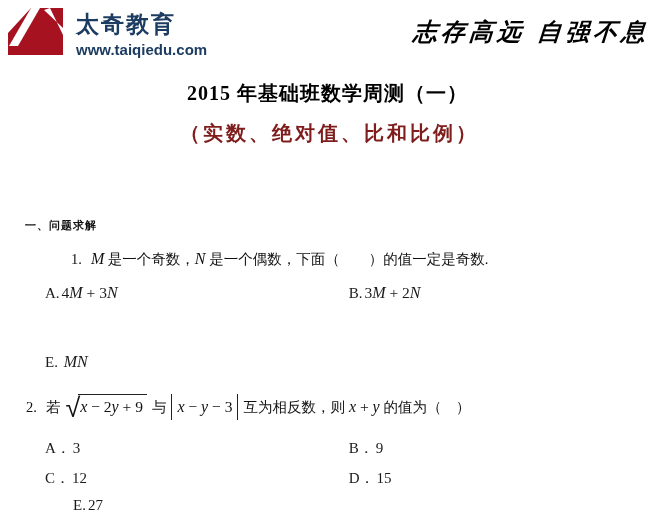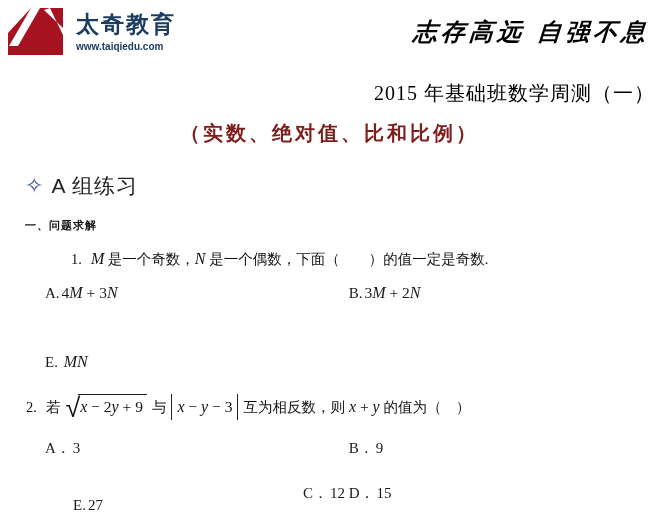--- a/index.html
+++ b/index.html
@@ -11,32 +11,32 @@
   }
   
   .logo-box { position:absolute; left:8px; top:8px; width:55px; height:47px; }
   .brand-block { position:absolute; left:76px; top:9px; }
   .brand-name {
     font-family:"Liberation Sans","DejaVu Sans",sans-serif;
     font-weight:bold; font-size:23px; letter-spacing:2px; color:#1c3c61;
   }
   .brand-url {
     font-family:"Liberation Sans","DejaVu Sans",sans-serif;
-    font-weight:bold; font-size:10px; color:#1c3c61; margin-top:1px;
+    font-weight:bold; font-size:15px; color:#1c3c61; margin-top:1px;
   }
   .motto {
     position:absolute; right:6px; top:16px;
     font-family:"DejaVu Serif","Liberation Serif",serif;
     font-weight:900; font-style:italic; font-size:24px; letter-spacing:4px;
     color:#000; transform:skewX(-4deg);
   }
   
   .doc-title {
-    position:absolute; top:80px; left:0; width:100%; text-align:right;
-    font-weight:normal; font-size:20px; color:#000; letter-spacing:1px;
+    position:absolute; top:80px; left:0; width:100%; text-align:center;
+    font-weight:bold; font-size:20px; color:#000; letter-spacing:1px;
   }
   .doc-subtitle {
     position:absolute; top:120px; left:2px; width:100%; text-align:center;
     font-weight:bold; font-size:20px; letter-spacing:3px; color:#7f1d1d;
   }
   
   .group-heading {
     position:absolute; left:25px; top:172px;
     font-family:"Liberation Sans","DejaVu Sans",sans-serif;
     font-size:21px; color:#222; letter-spacing:1px;
@@ -61,21 +61,21 @@
   .absv {
     display:inline-block; border-left:1.6px solid #222; border-right:1.6px solid #222;
     padding:0 5px; margin:0 5px; line-height:26px; height:26px;
   }
   
   .opt-row { position:absolute; left:45px; white-space:nowrap; font-size:15px; }
   .cell { display:inline-block; width:300px; vertical-align:top; }
   .cell.last { width:auto; }
   .olabel { font-size:15px; margin-right:2px; }
   .r1a { top:284px; } .r1b { top:317px; } .r1c { top:353px; }
-  .r2a { top:439px; } .r2b { top:484px;text-align:right; } .r2c { top:497px;margin-left:28px; }
+  .r2a { top:439px; } .r2b { top:469px; } .r2c { top:497px;margin-left:28px; }
   .num-opt { font-size:15px; }
 </style>
 </head>
 <body>
 
 <div class="page">
 
   <div class="logo-box">
     <svg width="55" height="47" viewBox="0 0 55 47">
       <rect width="55" height="47" fill="#A6121F"></rect>
@@ -86,21 +86,20 @@
   </div>
   <div class="brand-block">
     <div class="brand-name">太奇教育</div>
     <div class="brand-url">www.taiqiedu.com</div>
   </div>
   <div class="motto">志存高远 自强不息</div>
 
   <div class="doc-title">2015 年基础班数学周测（一）</div>
   <div class="doc-subtitle">（实数、绝对值、比和比例）</div>
 
-  <div class="group-heading"><span class="diamond">✧</span><span>A 组练习</span></div>
   <div class="part-heading">一、问题求解</div>
 
   <div class="qstem q1"><span class="qnum">1.</span><span class="mv">M</span><span> 是一个奇数，</span><span class="mv">N</span><span> 是一个偶数，下面（　　）的值一定是奇数.</span></div>
 
   <div class="opt-row r1a">
     <span class="cell"><span class="olabel">A.</span><span class="mt">4</span><span class="mv">M</span><span class="mt"> + 3</span><span class="mv">N</span><span class="mt"></span></span>
     <span class="cell last"><span class="olabel">B.</span><span class="mt">3</span><span class="mv">M</span><span class="mt"> + 2</span><span class="mv">N</span><span class="mt"></span></span>
   </div>
   <div class="opt-row r1c">
     <span class="cell"><span class="olabel">E.</span><span class="mt"></span> <span class="mv">MN</span></span>

